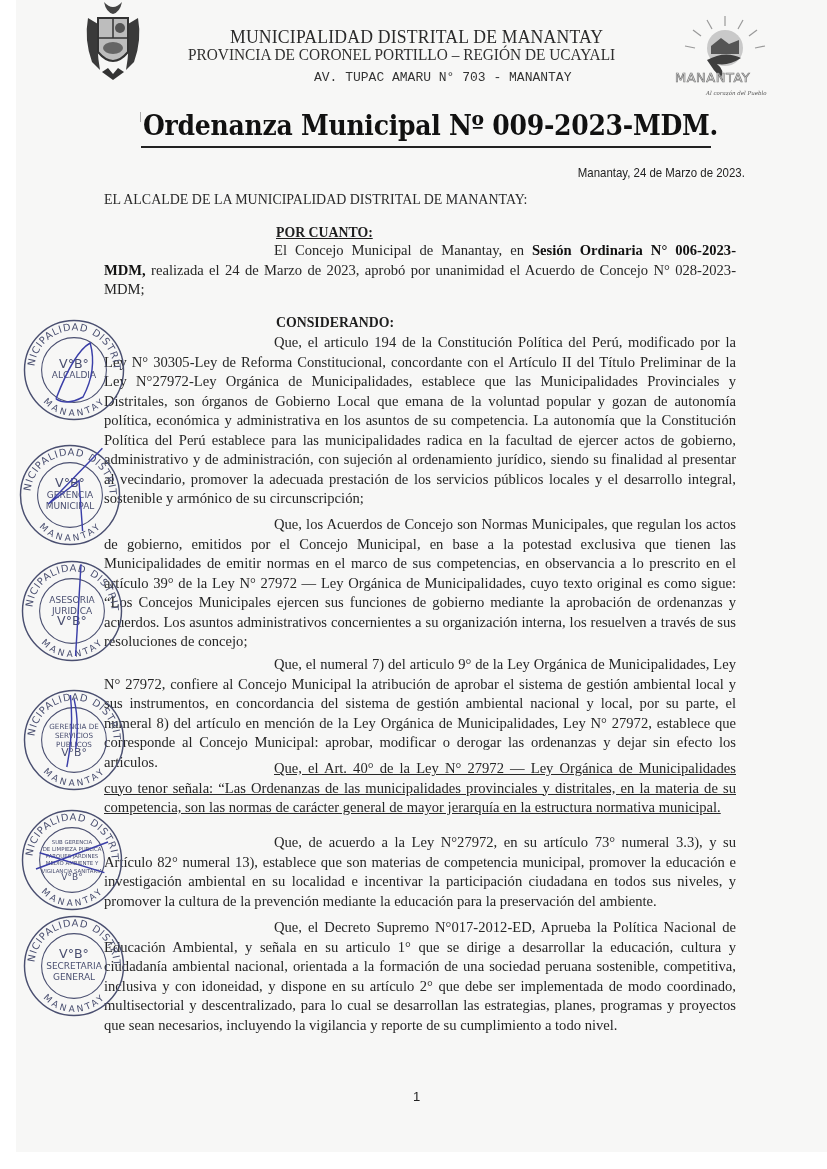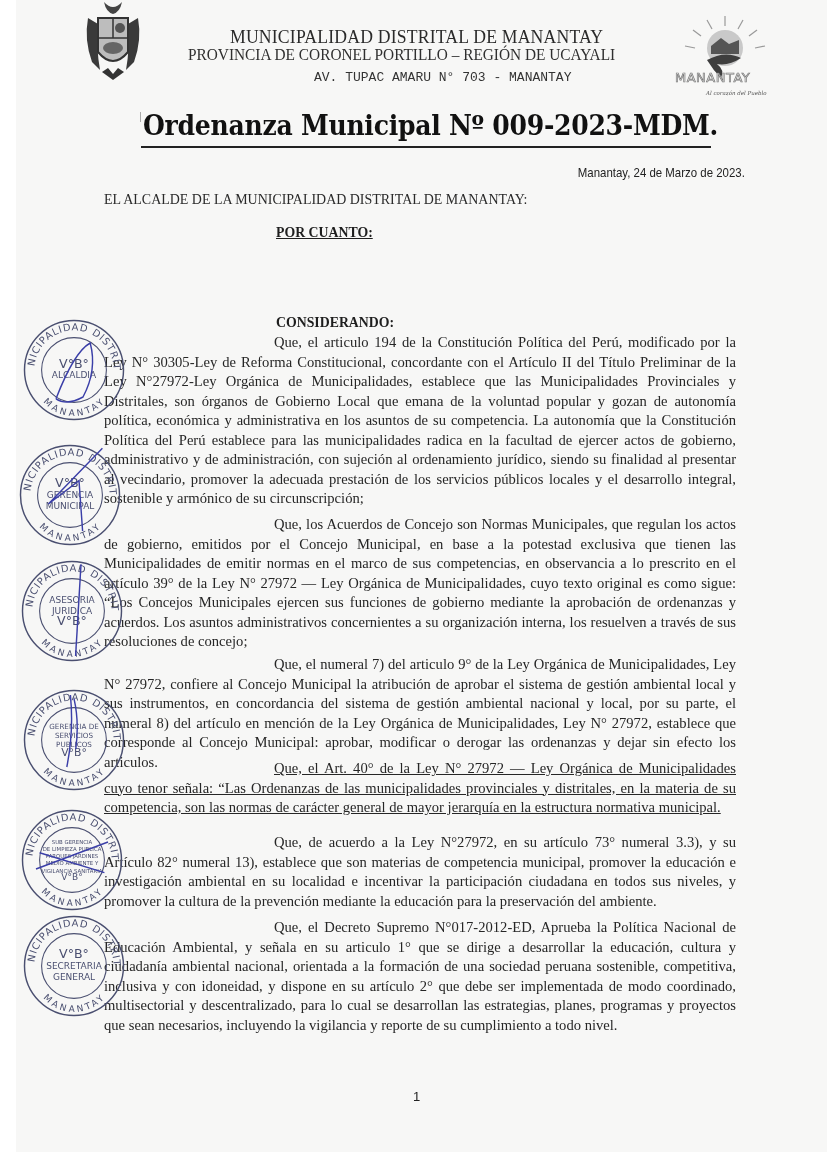--- a/index.html
+++ b/index.html
@@ -78,20 +78,21 @@
   <div class="logo-tag">Al corazón del Pueblo</div>
 
   <div class="ord-tick"></div>
   <div class="ord-title">Ordenanza Municipal Nº 009-2023-MDM.</div>
   <div class="ord-rule"></div>
 
   <div class="date">Manantay, 24 de Marzo de 2023.</div>
   <div class="alcalde">EL ALCALDE DE LA MUNICIPALIDAD DISTRITAL DE MANANTAY:</div>
 
   <div class="sec-head underline" style="top:224px;">POR CUANTO:</div>
+  <div class="para" style="top:241px;"><span class="indent"></span><span>El Concejo Municipal de Manantay, en </span><b>Sesión Ordinaria N° 006-2023-MDM,</b><span> realizada el 24 de Marzo de 2023, aprobó por unanimidad el Acuerdo de Concejo N° 028-2023-MDM;</span></div>
 
   <div class="sec-head" style="top:314px;">CONSIDERANDO:</div>
 
   <div class="para" style="top:333px;"><span class="indent"></span><span>Que, el articulo 194 de la Constitución Política del Perú, modificado por la Ley N° 30305-Ley de Reforma Constitucional, concordante con el Artículo II del Título Preliminar de la Ley N°27972-Ley Orgánica de Municipalidades, establece que las Municipalidades Provinciales y Distritales, son órganos de Gobierno Local que emana de la voluntad popular y gozan de autonomía política, económica y administrativa en los asuntos de su competencia. La autonomía que la Constitución Política del Perú establece para las municipalidades radica en la facultad de ejercer actos de gobierno, administrativo y de administración, con sujeción al ordenamiento jurídico, siendo su finalidad al presentar al vecindario, promover la adecuada prestación de los servicios públicos locales y el desarrollo integral, sostenible y armónico de su circunscripción;</span></div>
   <div class="para" style="top:515px;"><span class="indent"></span><span>Que, los Acuerdos de Concejo son Normas Municipales, que regulan los actos de gobierno, emitidos por el Concejo Municipal, en base a la potestad exclusiva que tienen las Municipalidades de emitir normas en el marco de sus competencias, en observancia a lo prescrito en el artículo 39° de la Ley N° 27972 — Ley Orgánica de Municipalidades, cuyo texto original es como sigue: “Los Concejos Municipales ejercen sus funciones de gobierno mediante la aprobación de ordenanzas y acuerdos. Los asuntos administrativos concernientes a su organización interna, los resuelven a través de sus resoluciones de concejo;</span></div>
   <div class="para" style="top:655px;"><span class="indent"></span><span>Que, el numeral 7) del articulo 9° de la Ley Orgánica de Municipalidades, Ley N° 27972, confiere al Concejo Municipal la atribución de aprobar el sistema de gestión ambiental local y sus instrumentos, en concordancia del sistema de gestión ambiental nacional y local, por su parte, el numeral 8) del artículo en mención de la Ley Orgánica de Municipalidades, Ley N° 27972, establece que corresponde al Concejo Municipal: aprobar, modificar o derogar las ordenanzas y dejar sin efecto los articulos.</span></div>
   <div class="para" style="top:759px;text-decoration:underline;"><span class="indent"></span><span>Que, el Art. 40° de la Ley N° 27972 — Ley Orgánica de Municipalidades cuyo tenor señala: “Las Ordenanzas de las municipalidades provinciales y distritales, en la materia de su competencia, son las normas de carácter general de mayor jerarquía en la estructura normativa municipal.</span></div>
   <div class="para" style="top:833px;"><span class="indent"></span><span>Que, de acuerdo a la Ley N°27972, en su artículo 73° numeral 3.3), y su Artículo 82° numeral 13), establece que son materias de competencia municipal, promover la educación e investigación ambiental en su localidad e incentivar la participación ciudadana en todos sus niveles, y promover la cultura de la prevención mediante la educación para la preservación del ambiente.</span></div>
   <div class="para" style="top:918px;"><span class="indent"></span><span>Que, el Decreto Supremo N°017-2012-ED, Aprueba la Política Nacional de Educación Ambiental, y señala en su articulo 1° que se dirige a desarrollar la educación, cultura y ciudadanía ambiental nacional, orientada a la formación de una sociedad peruana sostenible, competitiva, inclusiva y con idoneidad, y dispone en su artículo 2° que debe ser implementada de modo coordinado, multisectorial y descentralizado, para lo cual se desarrollan las estrategias, planes, programas y proyectos que sean necesarios, incluyendo la vigilancia y reporte de su cumplimiento a todo nivel.</span></div>
 

